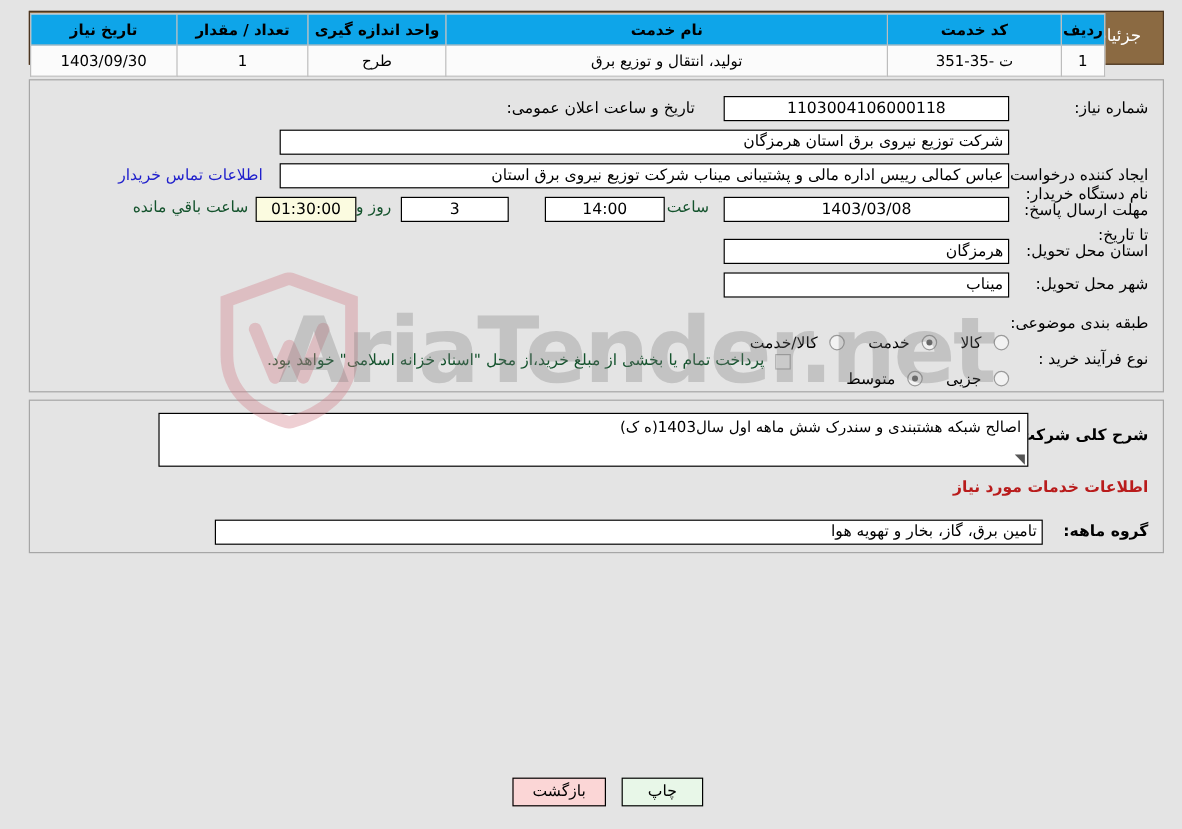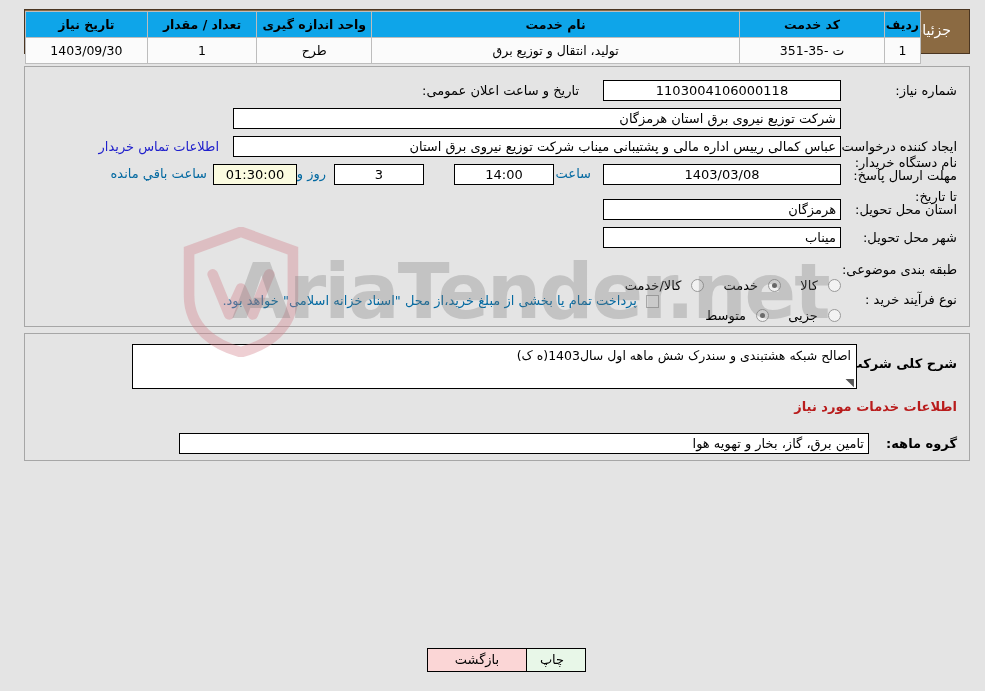--- a/index.html
+++ b/index.html
@@ -95,21 +95,21 @@
     position: absolute;
     font-size: 13px;
     color: #2020cc;
     text-decoration: none;
     white-space: nowrap;
   }
 
   .plaintext {
     position: absolute;
     font-size: 13px;
-    color: #0369a1;
+    color: #14532d;
     white-space: nowrap;
   }
 
   
   .radio-wrap { position: absolute; height: 18px; white-space: nowrap; margin-top: 12px; }
   .radio {
     display: inline-block;
     width: 13px; height: 13px;
     border-radius: 50%;
     border: 1px solid #9a9a9a;
@@ -348,15 +348,15 @@
       <div class="ta-scroll">
         <span class="arrow up"></span>
         <span class="thumb"></span>
         <span class="arrow down"></span>
       </div>
       <span class="resize">◥</span>
     </div>
   </div>
 
   <div class="btn" id="btn-print" style="left:518px; top:648px; width:68px;">چاپ</div>
-  <div class="btn" id="btn-back" style="left:427px; top:648px; width:100px;">بازگشت</div>
+  <div class="btn" id="btn-back" style="left:427px; top:648px; width:78px;">بازگشت</div>
 
 </div>
 
 </body></html>

